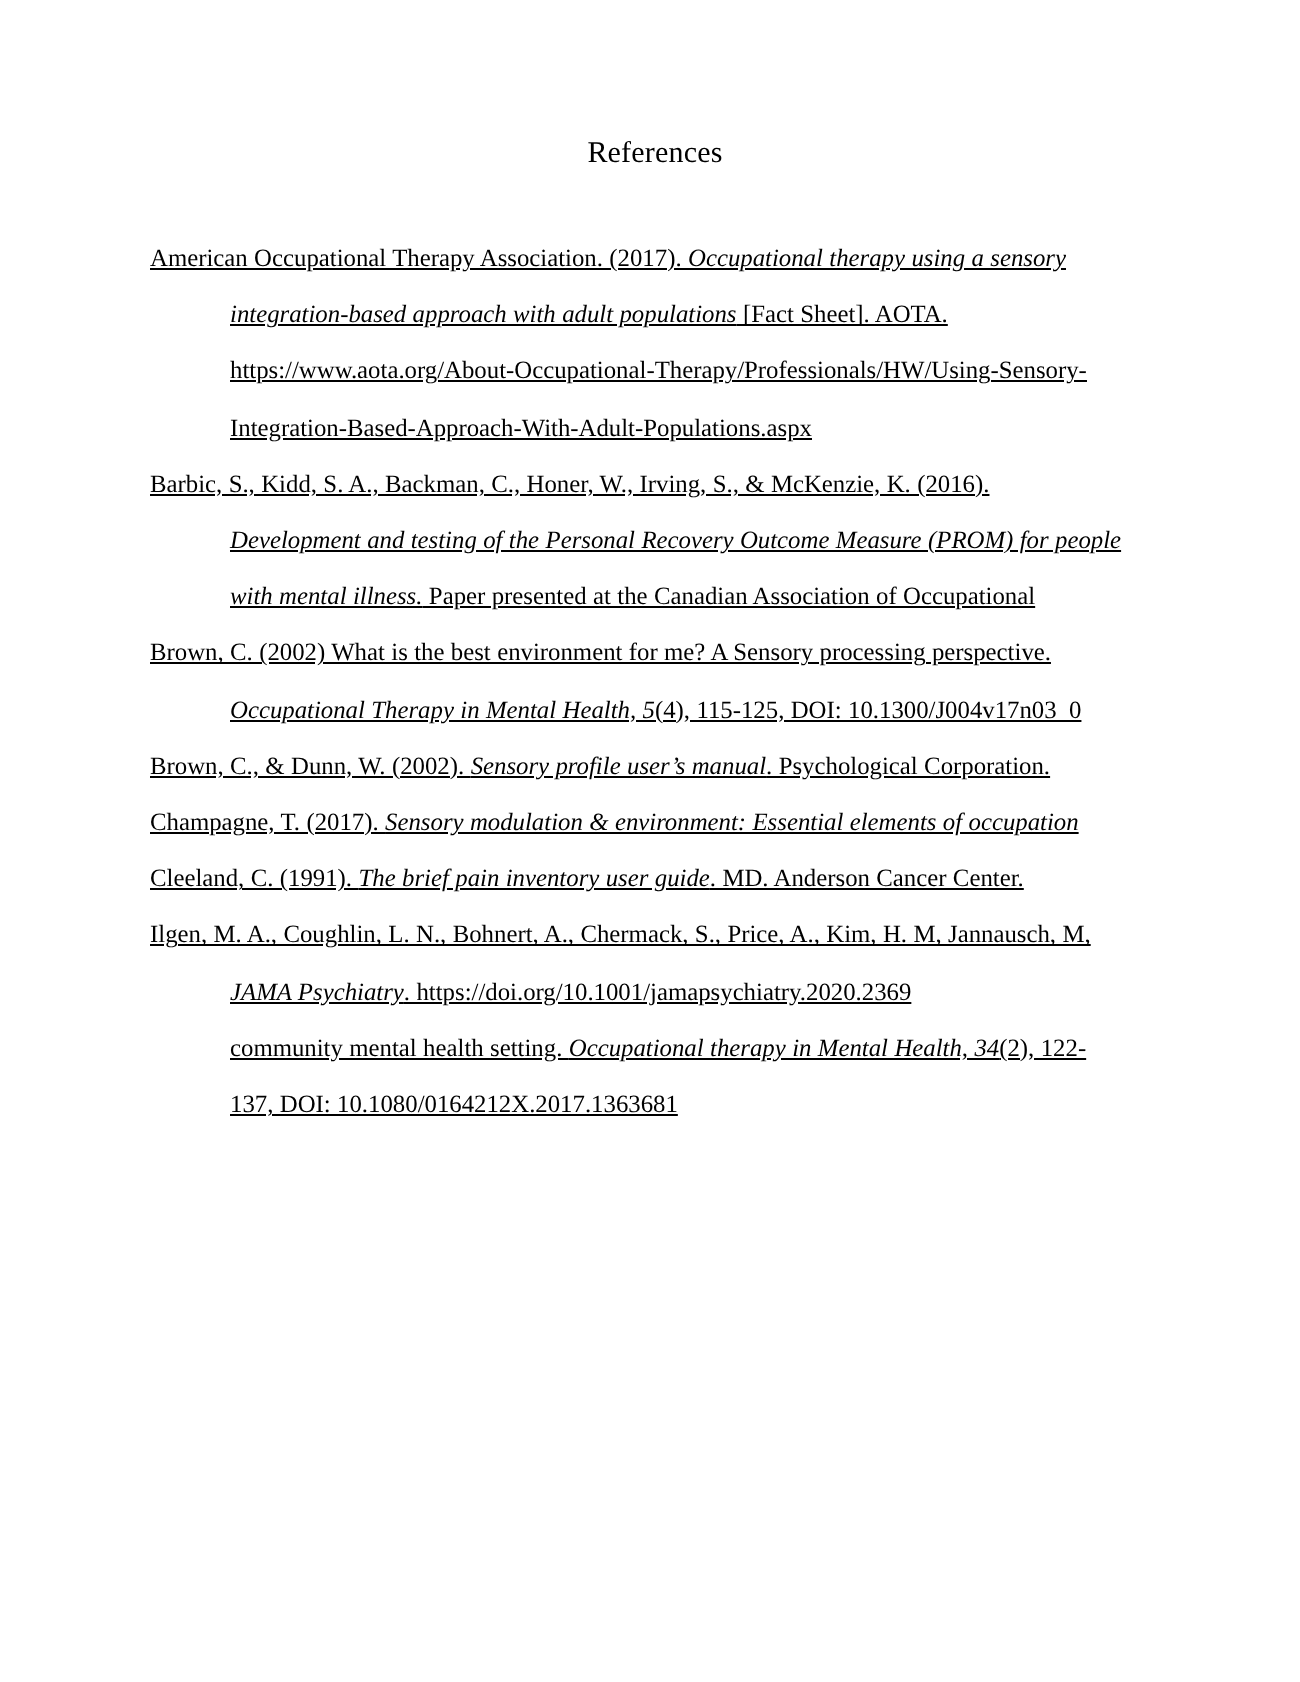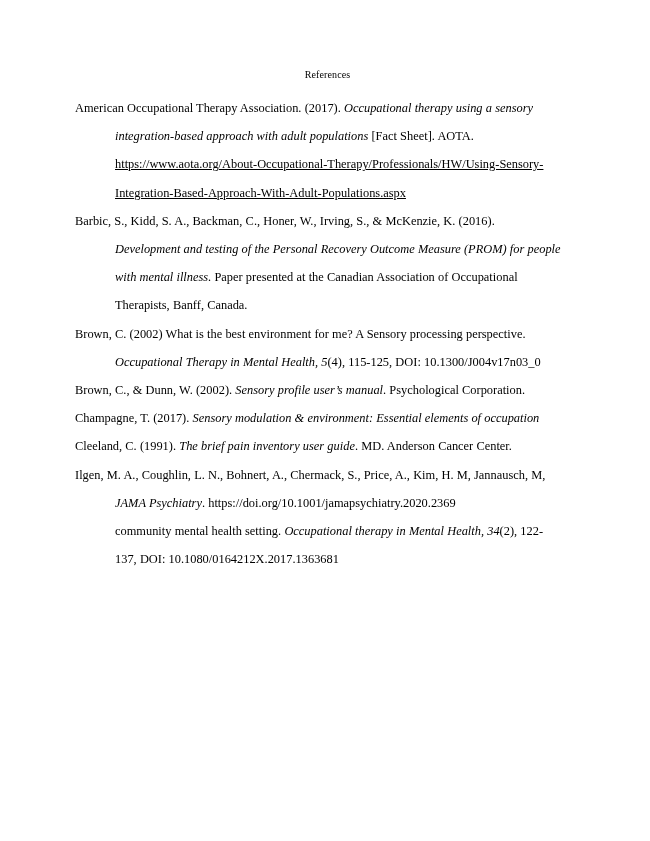--- a/index.html
+++ b/index.html
@@ -25,30 +25,31 @@
     overflow: hidden;
   }
   .content {
     position: absolute;
     left: 75px;
     top: 70px;
     width: 505px;
   }
   .page-title {
     text-align: center;
-    font-size: 10px;
+    font-size: 15px;
     line-height: 1.0;
-    margin: 0 0 14px 0;
+    margin: 0 0 30px 0;
     font-weight: normal;
     letter-spacing: 0.1px;
   }
   .ref-list {
     margin: 0;
     padding: 0;
     list-style: none;
+    text-decoration: underline;
   }
   .reference {
     font-size: 12.4px;
     line-height: 28.2px;
     text-indent: -0px;
     padding-left: 40px;
     margin: 0 0 0 0;
     text-align: left;
     word-spacing: 0.1px;
   }
@@ -83,21 +84,20 @@
         <div class="reference">
           <span class="ln first"><span>American Occupational Therapy Association. (2017). </span><em class="it">Occupational therapy using a sensory</em></span>
           <span class="ln"><em class="it">integration-based approach with adult populations</em><span> [Fact Sheet]. AOTA.</span></span>
           <span class="ln"><span class="link">https://www.aota.org/About-Occupational-Therapy/Professionals/HW/Using-Sensory-</span></span>
           <span class="ln"><span class="link">Integration-Based-Approach-With-Adult-Populations.aspx</span></span>
         </div>
         <div class="reference">
           <span class="ln first"><span>Barbic, S., Kidd, S. A., Backman, C., Honer, W., Irving, S., &amp; McKenzie, K. (2016).</span></span>
           <span class="ln"><em class="it">Development and testing of the Personal Recovery Outcome Measure (PROM) for people</em></span>
           <span class="ln"><em class="it">with mental illness.</em><span> Paper presented at the Canadian Association of Occupational</span></span>
-          <span class="ln"><span>Therapists, Banff, Canada.</span></span>
         </div>
         <div class="reference">
           <span class="ln first"><span>Brown, C. (2002) What is the best environment for me? A Sensory processing perspective.</span></span>
           <span class="ln"><em class="it">Occupational Therapy in Mental Health, 5</em><span>(4), 115-125, DOI: 10.1300/J004v17n03_0</span></span>
         </div>
         <div class="reference">
           <span class="ln first"><span>Brown, C., &amp; Dunn, W. (2002). </span><em class="it">Sensory profile user’s manual</em><span>. Psychological Corporation.</span></span>
         </div>
         <div class="reference">
           <span class="ln first"><span>Champagne, T. (2017). </span><em class="it">Sensory modulation &amp; environment: Essential elements of occupation</em></span>

